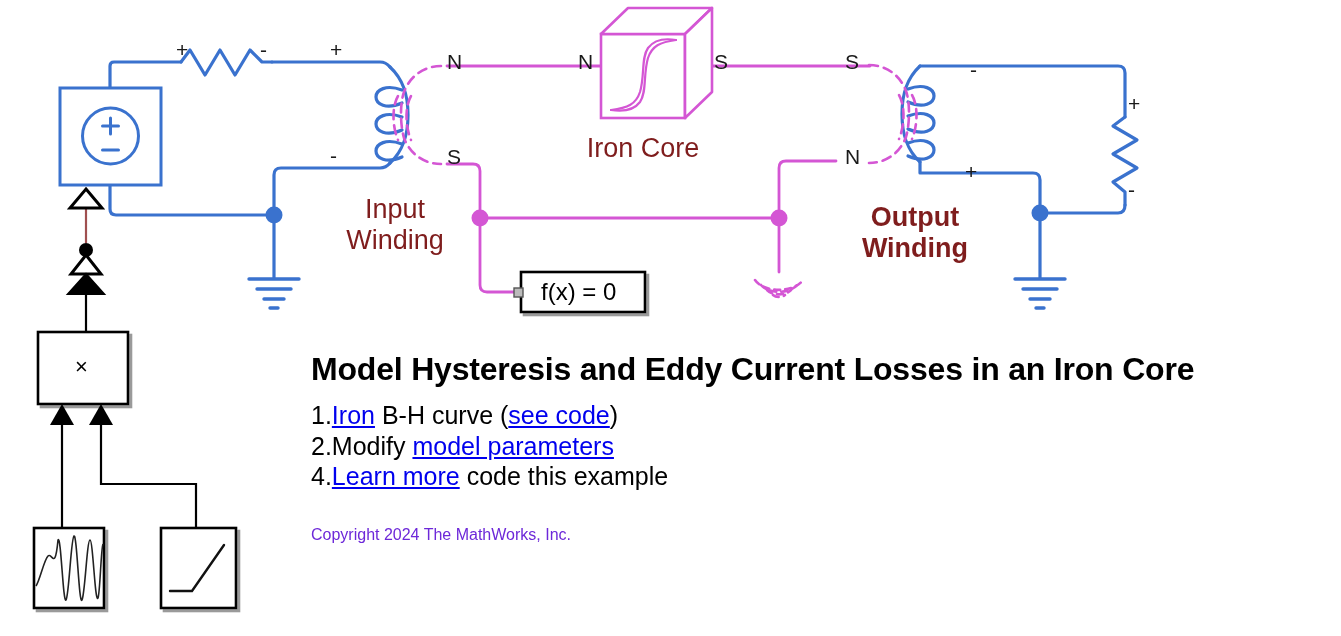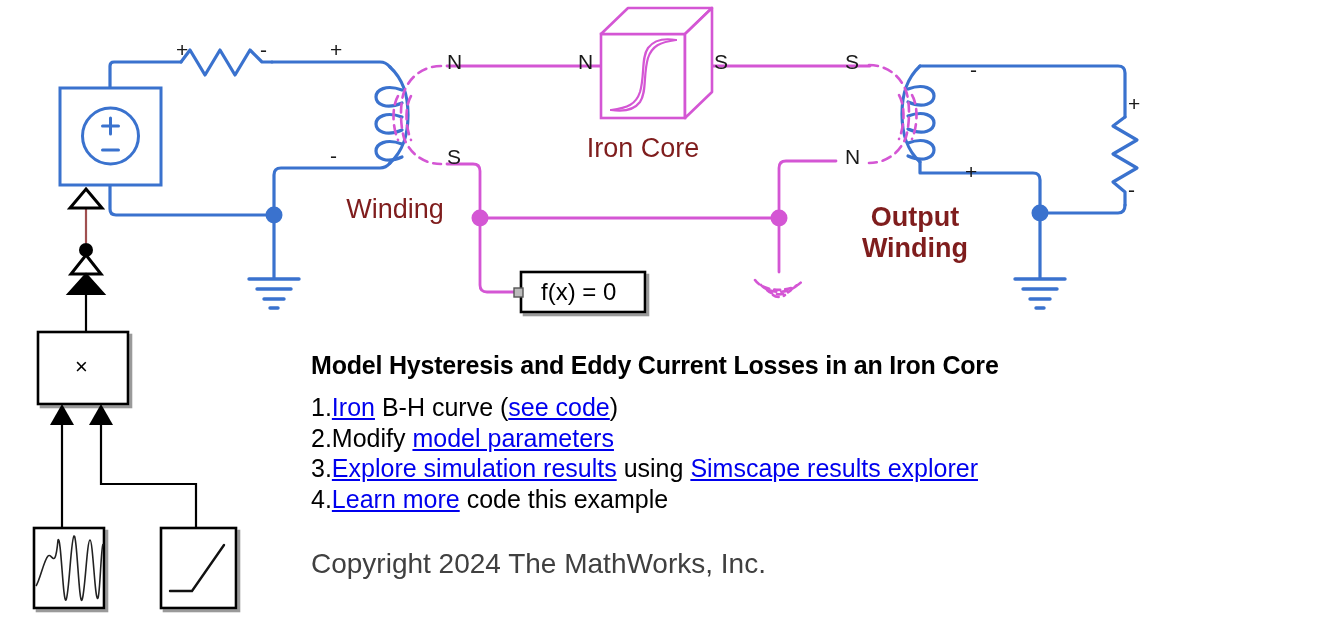--- a/index.html
+++ b/index.html
@@ -8,28 +8,28 @@
     width:1341px;height:636px;position:relative;overflow:hidden;
     font-family:"Liberation Sans","DejaVu Sans",sans-serif;
     -webkit-font-smoothing:antialiased;
   }
   #canvas{position:absolute;left:0;top:0;width:1341px;height:636px;}
   svg{display:block;}
 
   
   .textpanel{position:absolute;left:311px;top:351px;width:1020px;}
   .doc-title{
-    font-size:25px;font-weight:bold;color:#000;letter-spacing:-0.2px;
+    font-size:32px;font-weight:bold;color:#000;letter-spacing:-0.2px;
     margin:0 0 12px 0;white-space:nowrap;
   }
   .steps{list-style:none;margin:0;padding:0;}
   .step{font-size:25px;color:#000;line-height:1.22;white-space:nowrap;}
   .num{display:inline-block;}
   a.link{color:#0000ee;text-decoration:underline;cursor:pointer;}
-  .copyright{font-size:28px;color:#404040;margin-top:34px;white-space:nowrap;}
+  .copyright{font-size:16px;color:#6d28d9;margin-top:34px;white-space:nowrap;}
 
   
   .lbl{position:absolute;color:#7f1d1d;font-size:27px;text-align:center;
        line-height:1.16;white-space:nowrap;}
   .sign{position:absolute;color:#1a1a1a;font-size:21px;font-weight:500;}
   .blk-txt{position:absolute;color:#000;font-size:24px;white-space:nowrap;}
 </style>
 </head>
 <body>
 
@@ -227,37 +227,37 @@
 
   <span class="sign" style="left:845px;top:50px;">S</span>
   <span class="sign" style="left:845px;top:145px;">N</span>
 
   <span class="sign" style="left:970px;top:58px;">-</span>
   <span class="sign" style="left:965px;top:160px;">+</span>
   <span class="sign" style="left:1128px;top:92px;">+</span>
   <span class="sign" style="left:1128px;top:178px;">-</span>
 
   <div class="lbl" style="left:330px;top:194px;width:130px;">
+    <div>Input</div>
     <div>Winding</div>
   </div>
 
   <div class="lbl" style="left:850px;top:202px;width:130px;font-weight:bold;">
     <div>Output</div>
     <div>Winding</div>
   </div>
 
   <div class="lbl" style="left:583px;top:133px;width:120px;">Iron Core</div>
 
   <div class="blk-txt" style="left:541px;top:278px;text-align:right;">f(x) = 0</div>
 
   <div class="blk-txt" style="left:75px;top:354px;font-size:22px;">×</div>
 </div>
 
 <div class="textpanel">
   <h1 class="doc-title">Model Hysteresis and Eddy Current Losses in an Iron Core</h1>
   <ol class="steps" id="steps-list">
       <li class="step"><span class="num">1. </span><a class="link" href="#">Iron</a><span> B-H curve (</span><a class="link" href="#">see code</a><span>)</span></li>
       <li class="step"><span class="num">2. </span><span>Modify </span><a class="link" href="#">model parameters</a></li>
-      <li class="step"><span class="num">3. </span><a class="link" href="#">Explore simulation results</a><span> using </span><a class="link" href="#">Simscape results explorer</a></li>
       <li class="step"><span class="num">4. </span><a class="link" href="#">Learn more</a><span> code this example</span></li>
     </ol>
   <div class="copyright">Copyright 2024 The MathWorks, Inc.</div>
 </div>
 
 </body></html>

